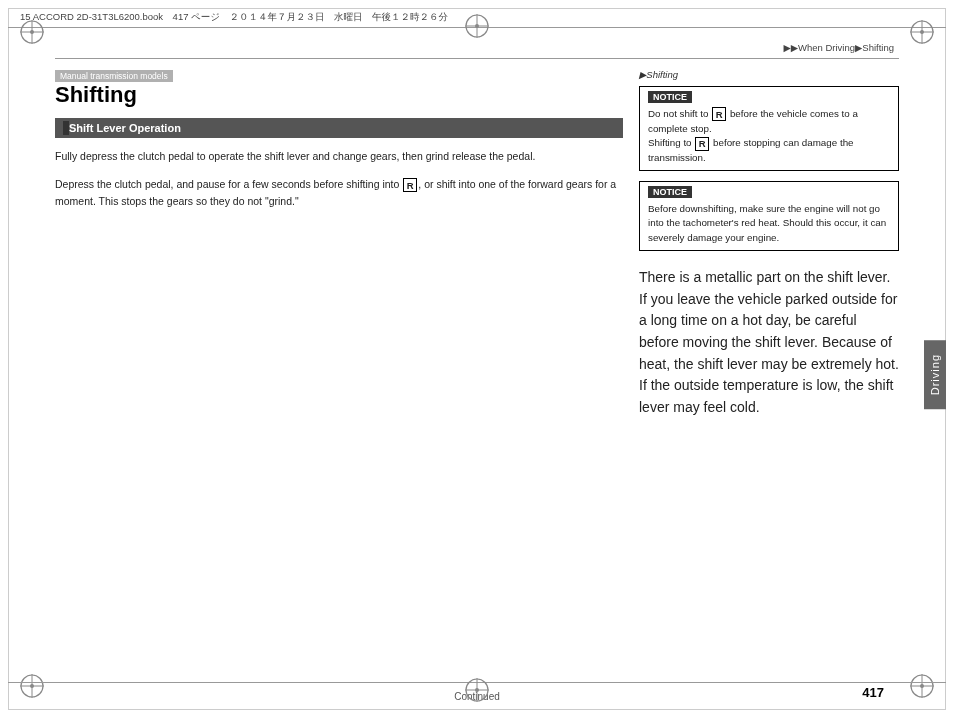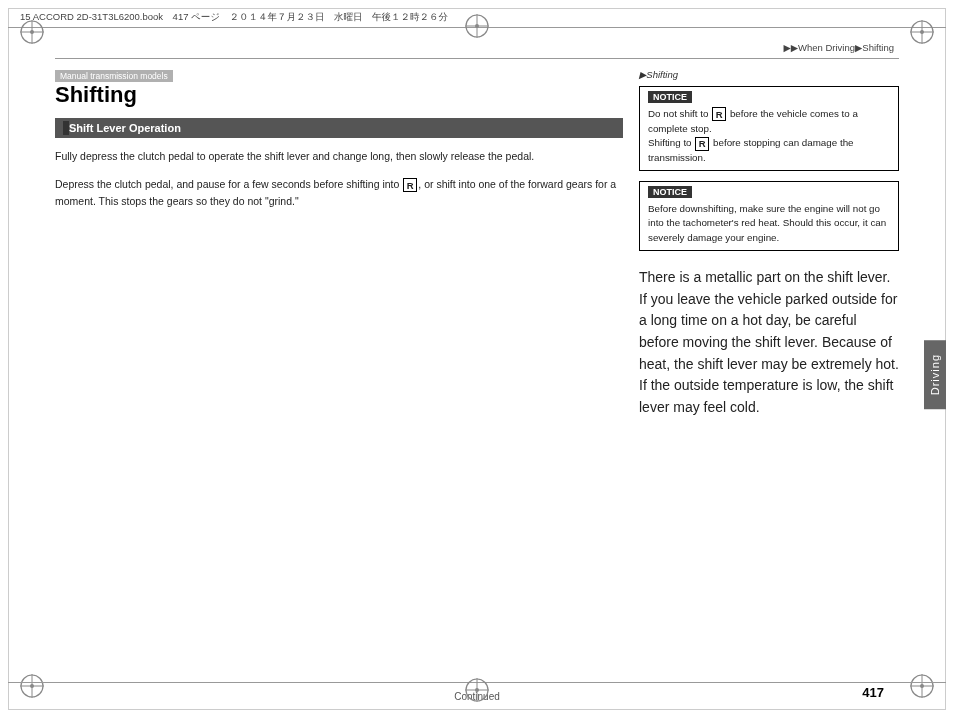--- a/index.html
+++ b/index.html
@@ -295,21 +295,21 @@
   <div class="left-col">
     <div class="manual-badge">Manual transmission models</div>
     <div class="page-title">Shifting</div>
 
     <div class="section-header">
       <span class="section-header-bar"></span>
       <span>Shift Lever Operation</span>
     </div>
 
     <p class="body-text">
-      Fully depress the clutch pedal to operate the shift lever and change long, then slowly release the pedal.
+      Fully depress the clutch pedal to operate the shift lever and change gears, then grind release the pedal.
     </p>
 
     <p class="body-text">
       Depress the clutch pedal, and pause for a few seconds before shifting into <span class="inline-box">R</span>, or shift into one of the forward gears for a moment. This stops the gears so they do not "grind."
     </p>
   </div>
 
   <div class="right-col">
     <div class="right-label">
       <span>▶Shifting</span>

